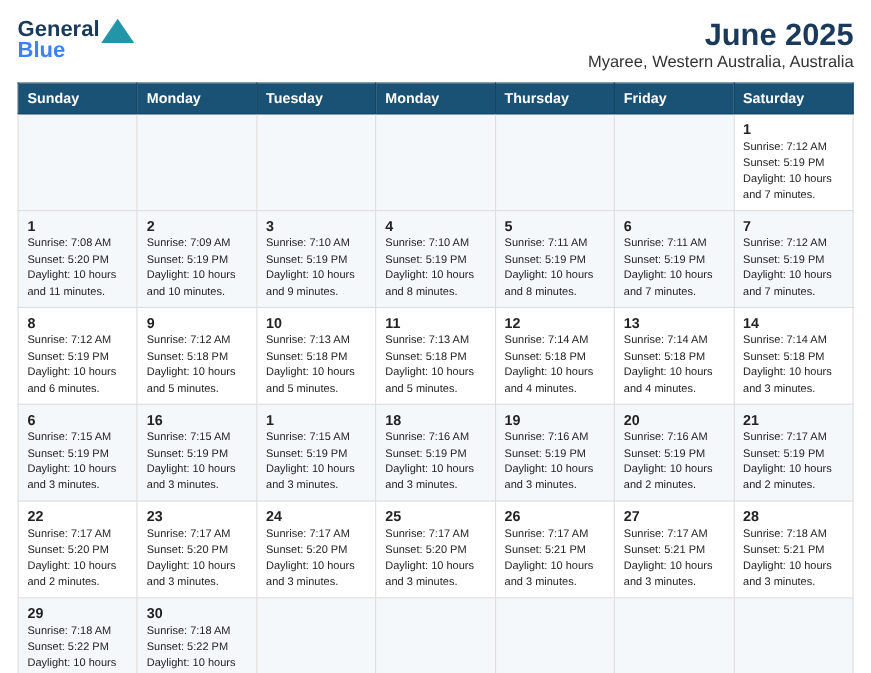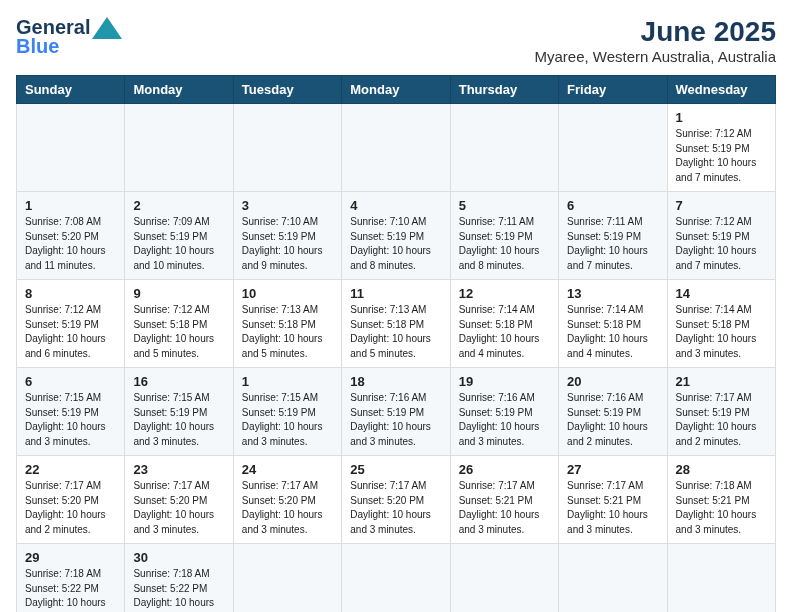--- a/index.html
+++ b/index.html
@@ -105,21 +105,21 @@
 
 <table class="calendar-table">
   <thead>
     <tr>
     <th>Sunday</th>
         <th>Monday</th>
         <th>Tuesday</th>
         <th>Monday</th>
         <th>Thursday</th>
         <th>Friday</th>
-        <th>Wednesday</th>
+        <th>Saturday</th>
       </tr>
   </thead>
   <tbody id="calendar-body">
   <tr>
         <td class="empty-cell"></td>
         <td class="empty-cell"></td>
         <td class="empty-cell"></td>
         <td class="empty-cell"></td>
         <td class="empty-cell"></td>
         <td class="empty-cell"></td>

